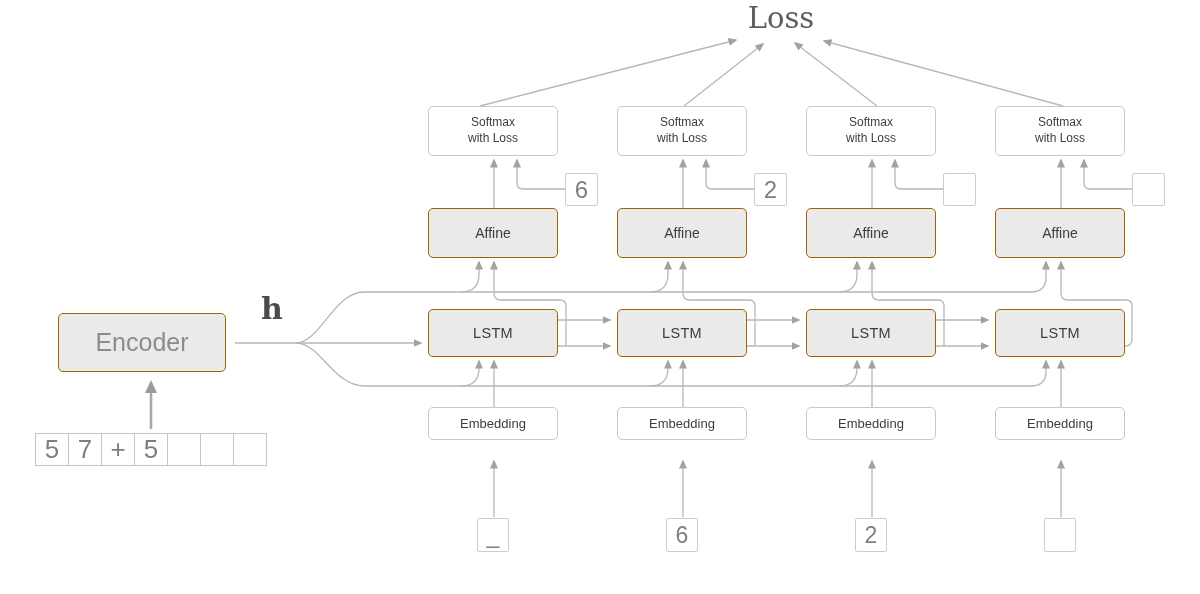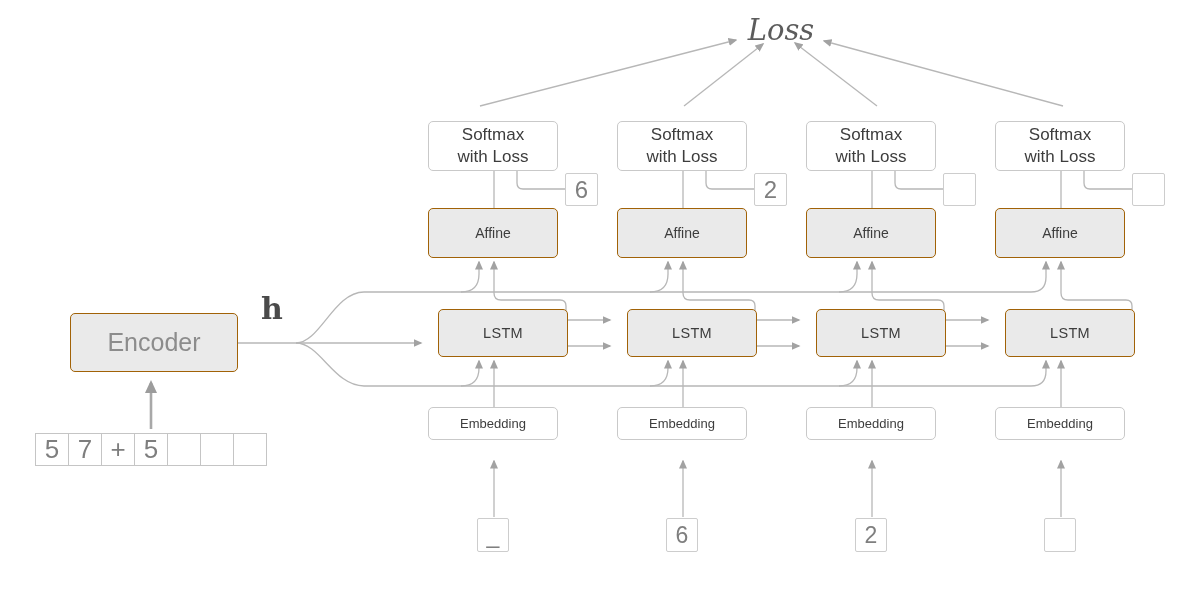--- a/index.html
+++ b/index.html
@@ -5,30 +5,30 @@
   html,body{margin:0;padding:0;background:#fff;}
   #stage{position:relative;width:1200px;height:594px;background:#ffffff;overflow:hidden;
          font-family:"Liberation Sans",sans-serif;}
   #wires{position:absolute;left:0;top:0;z-index:1;}
   .box{position:absolute;box-sizing:border-box;display:flex;align-items:center;justify-content:center;
        border-radius:5px;z-index:2;color:#3d3d3d;text-align:center;}
   .gray{background:#eaeaea;border:1px solid #a16207;}
   .white{background:#ffffff;border:1px solid #c9c9c9;}
   .smallbox{background:#ffffff;border:1px solid #cdcdcd;border-radius:2px;color:#7f7f7f;}
   .col{position:absolute;top:0;width:130px;height:594px;z-index:2;}
-  .softmax{left:0;top:121px;width:130px;height:50px;font-size:17px;line-height:1.3;white-space:pre-line;}
+  .softmax{left:0;top:106px;width:130px;height:50px;font-size:12px;line-height:1.3;white-space:pre-line;}
   .target{left:137px;top:173px;width:33px;height:33px;font-size:24px;}
   .affine{left:0;top:208px;width:130px;height:50px;font-size:14px;}
-  .lstm{left:10px;top:309px;width:130px;height:48px;font-size:14.5px;letter-spacing:.3px;}
+  .lstm{left:0;top:309px;width:130px;height:48px;font-size:14.5px;letter-spacing:.3px;}
   .embed{left:0;top:407px;width:130px;height:33px;font-size:13px;}
   .token{left:49px;top:518px;width:32px;height:34px;font-size:23px;}
   .col .box{position:absolute;}
-  #loss{position:absolute;left:746px;top:12px;width:70px;height:36px;line-height:36px;z-index:2;
-        font-family:"DejaVu Serif",serif;font-style:italic;font-size:29px;color:#5c5c5c;text-align:center;}
-  #encoder{left:70px;top:313px;width:168px;height:59px;font-size:25px;color:#8c8c8c;}
+  #loss{position:absolute;left:746px;top:0px;width:70px;height:36px;line-height:36px;z-index:2;
+        font-family:"DejaVu Serif",serif;font-size:29px;color:#5c5c5c;text-align:center;}
+  #encoder{left:58px;top:313px;width:168px;height:59px;font-size:25px;color:#8c8c8c;}
   #hlabel{position:absolute;left:255px;top:291px;width:34px;height:34px;z-index:2;
           font-family:"DejaVu Serif",serif;font-weight:bold;font-size:30px;color:#4a4a4a;text-align:center;}
   #cells{position:absolute;left:35px;top:433px;height:33px;display:flex;z-index:2;}
   .cell{box-sizing:border-box;width:34px;height:33px;margin-left:-1px;border:1px solid #c5c5c5;
         background:#fff;display:flex;align-items:center;justify-content:center;
         font-size:26px;color:#7e7e7e;}
   .cell:first-child{margin-left:0;}
 </style>
 </head>
 <body>

